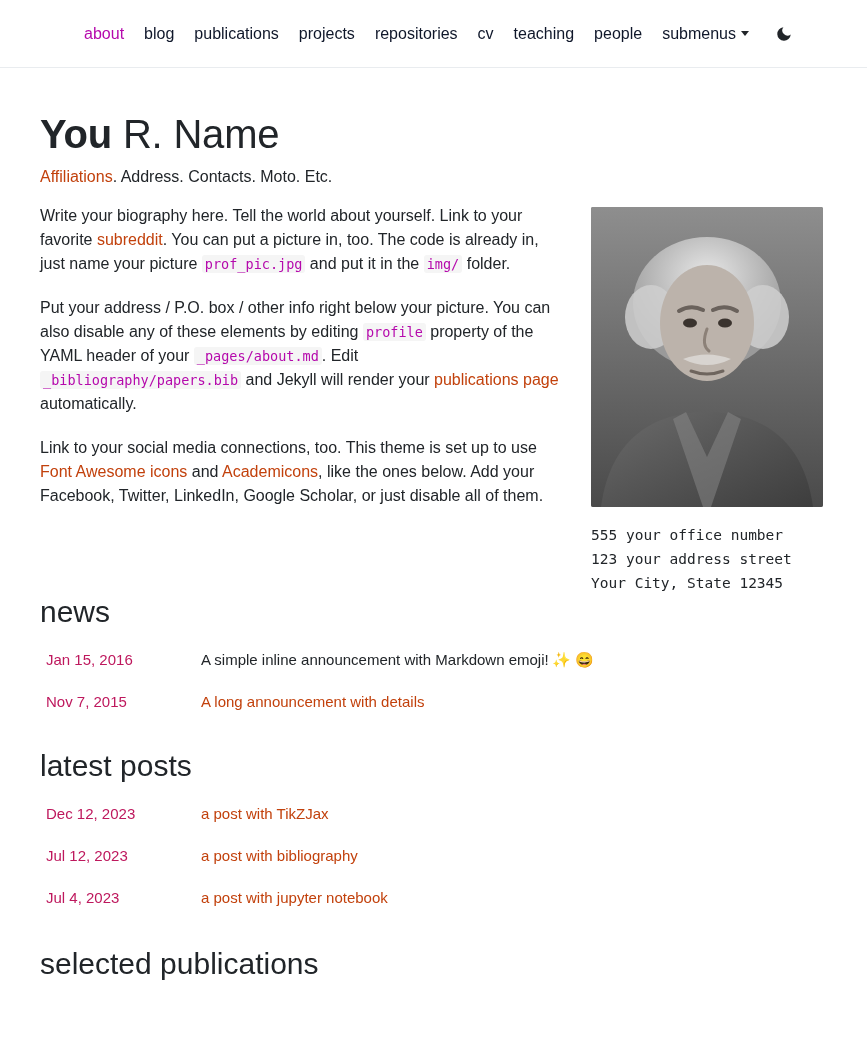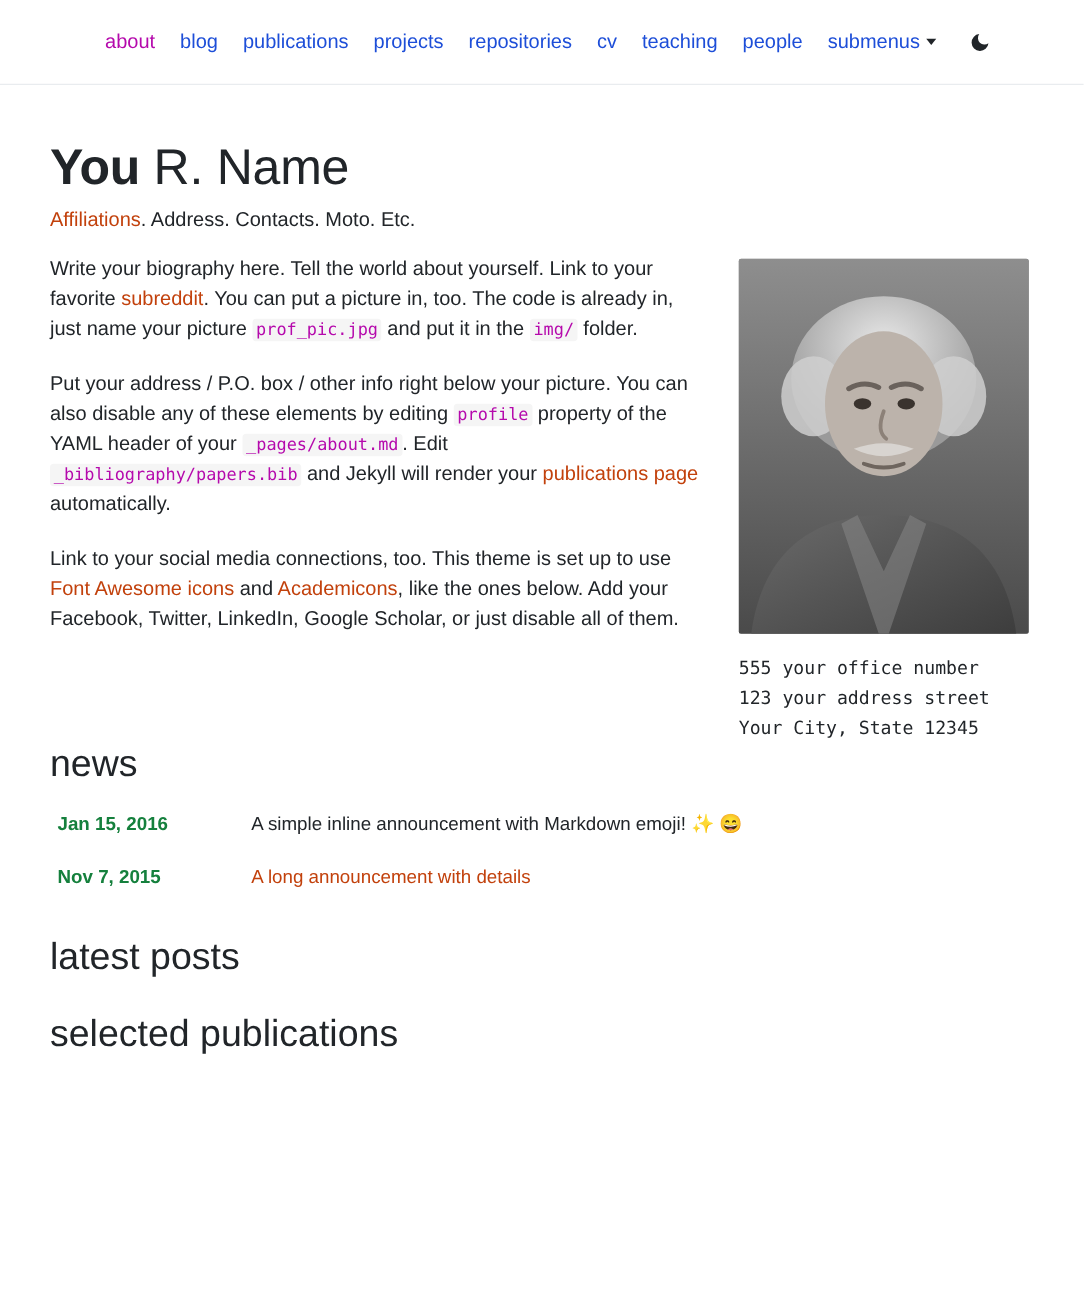--- a/index.html
+++ b/index.html
@@ -26,21 +26,21 @@
     justify-content: center;
     position: relative;
   }
   .nav-list {
     display: flex;
     align-items: center;
     gap: 0;
   }
   .nav-item {
     font-size: 16px;
-    color: #1d4ed8;
+    color: #0f172a;
     padding: 0 10px;
     line-height: 1;
     white-space: nowrap;
     cursor: pointer;
   }
   .nav-item.active { color: #B509AC; }
   .nav-item.has-caret { display: inline-flex; align-items: center; gap: 5px; }
   .caret {
     width: 0; height: 0;
     border-left: 4px solid transparent;
@@ -129,23 +129,23 @@
     margin-bottom: 6px;
   }
   table.list td {
     padding: 10px 8px 10px 6px;
     font-size: 15px;
     vertical-align: top;
     line-height: 22px;
   }
   table.list td.date {
     width: 155px;
-    font-weight: 700;
+    font-weight: 400;
     white-space: nowrap;
-    color: #15803d;
+    color: #be185d;
   }
   table.list td.desc { color: #212529; }
 
   h2.pubs { margin-top: 28px; }
 </style>
 </head>
 <body>
 
 <div class="navbar">
   <div class="nav-list">
@@ -246,16 +246,32 @@
       <td class="desc">A simple inline announcement with Markdown emoji! ✨ 😄</td>
     </tr>
     <tr>
       <td class="date">Nov 7, 2015</td>
       <td class="desc"><a class="link">A long announcement with details</a></td>
     </tr>
   </tbody>
     </table>
 
   <h2 class="section">latest posts</h2>
+  <table class="list">
+    <tbody>
+        <tr>
+      <td class="date">Dec 12, 2023</td>
+      <td class="desc"><a class="link">a post with TikZJax</a></td>
+    </tr>
+    <tr>
+      <td class="date">Jul 12, 2023</td>
+      <td class="desc"><a class="link">a post with bibliography</a></td>
+    </tr>
+    <tr>
+      <td class="date">Jul 4, 2023</td>
+      <td class="desc"><a class="link">a post with jupyter notebook</a></td>
+    </tr>
+  </tbody>
+    </table>
 
   <h2 class="section pubs">selected publications</h2>
 
 </div>
 
 </body></html>

